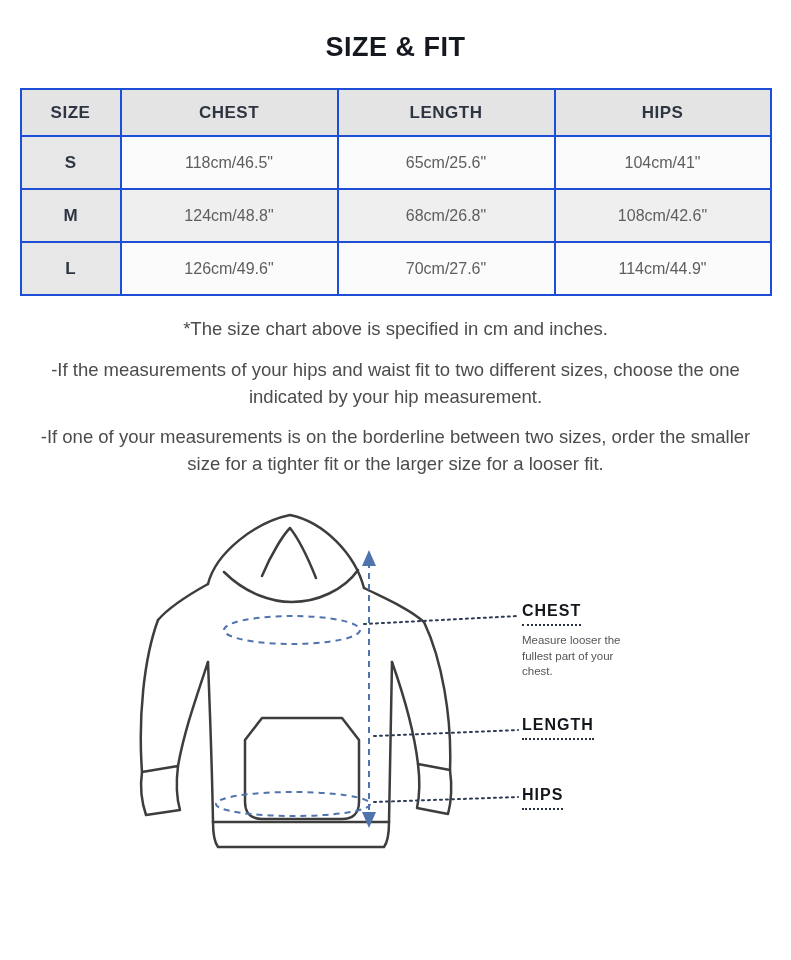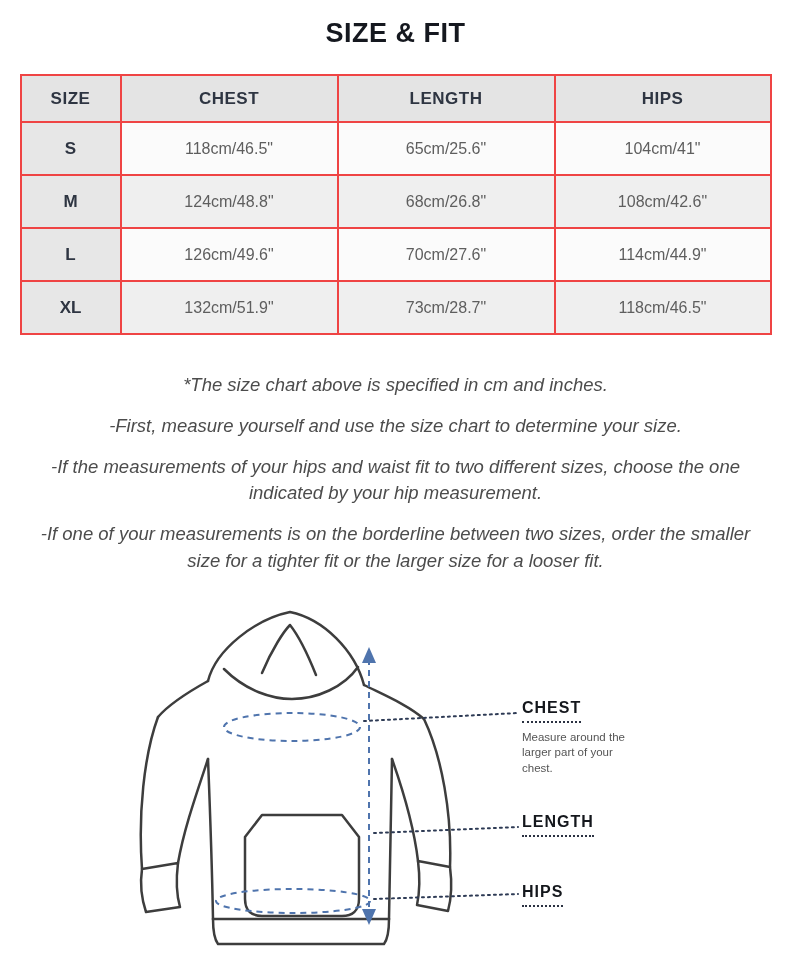--- a/index.html
+++ b/index.html
@@ -7,49 +7,49 @@
   body {
     background: #ffffff;
     font-family: "Liberation Sans", sans-serif;
   }
   .page-title {
     text-align: center;
     font-size: 27px;
     font-weight: 800;
     color: #15181f;
     letter-spacing: .5px;
-    padding-top: 18px;
+    padding-top: 32px;
   }
   table.size-table {
     width: 750px;
     margin: 25px auto 0;
     border-collapse: collapse;
     text-align: center;
     table-layout: fixed;
   }
-  .size-table th, .size-table td { border: 2px solid #ef4444; }
+  .size-table th, .size-table td { border: 2px solid #1d4ed8; }
   .size-table thead th {
     background: #e4e4e4;
     color: #2e3542;
     font-size: 17px;
     font-weight: 700;
     letter-spacing: .5px;
     height: 47px;
   }
   .size-table td { height: 53px; font-size: 16px; color: #5e5e5e; }
   .size-table td.size-cell {
     background: #e7e7e7;
     color: #2e3542;
     font-weight: 700;
     font-size: 17px;
   }
   .size-table td.data-cell { background: #fbfbfb; }
   .size-table tr.row-alt td.data-cell { background: #efefef; }
 
-  .notes { margin-top: 37px; font-style: italic; }
+  .notes { margin-top: 20px; }
   .note {
     width: 724px;
     margin: 0 auto 14px;
     text-align: center;
     font-size: 18.5px;
     color: #4c4c4c;
     line-height: 1.45;
   }
 
   .diagram {
@@ -112,32 +112,25 @@
       <td class="data-cell">124cm/48.8"</td>
       <td class="data-cell">68cm/26.8"</td>
       <td class="data-cell">108cm/42.6"</td>
     </tr>
     <tr>
       <td class="size-cell">L</td>
       <td class="data-cell">126cm/49.6"</td>
       <td class="data-cell">70cm/27.6"</td>
       <td class="data-cell">114cm/44.9"</td>
     </tr>
-    <tr class="row-alt">
-      <td class="size-cell">XL</td>
-      <td class="data-cell">132cm/51.9"</td>
-      <td class="data-cell">73cm/28.7"</td>
-      <td class="data-cell">118cm/46.5"</td>
-    </tr>
   </tbody>
 </table>
 
 <div class="notes">
   <p class="note">*The size chart above is specified in cm and inches.</p>
-  <p class="note">-First, measure yourself and use the size chart to determine your size.</p>
   <p class="note">-If the measurements of your hips and waist fit to two different sizes, choose the one indicated by your hip measurement.</p>
   <p class="note">-If one of your measurements is on the borderline between two sizes, order the smaller size for a tighter fit or the larger size for a looser fit.</p>
 </div>
 
 <div class="diagram">
   <svg viewBox="0 0 660 390" width="660" height="390">
 
     <g fill="none" stroke="#3d3d3d" stroke-width="2.5" stroke-linejoin="round" stroke-linecap="round">
       <path d="M96 82 C104 50 144 20 178 13 C212 20 243 52 252 86"></path>
       <path d="M112 70 C134 92 160 100 180 100 C205 100 232 88 246 68"></path>
@@ -169,21 +162,21 @@
 
     <g fill="none" stroke="#2e3b55" stroke-width="2" stroke-dasharray="2 4" stroke-linecap="round">
       <path d="M252 122 L406 114"></path>
       <path d="M262 234 L406 228"></path>
       <path d="M262 300 L406 295"></path>
     </g>
   </svg>
 
   <div class="m-label" id="label-chest">
     <div class="m-title">CHEST</div>
-    <div class="m-desc">Measure around the larger part of your chest.</div>
+    <div class="m-desc">Measure looser the fullest part of your chest.</div>
   </div>
   <div class="m-label" id="label-length">
     <div class="m-title">LENGTH</div>
   </div>
   <div class="m-label" id="label-hips">
     <div class="m-title">HIPS</div>
   </div>
 </div>
 
 </body></html>

